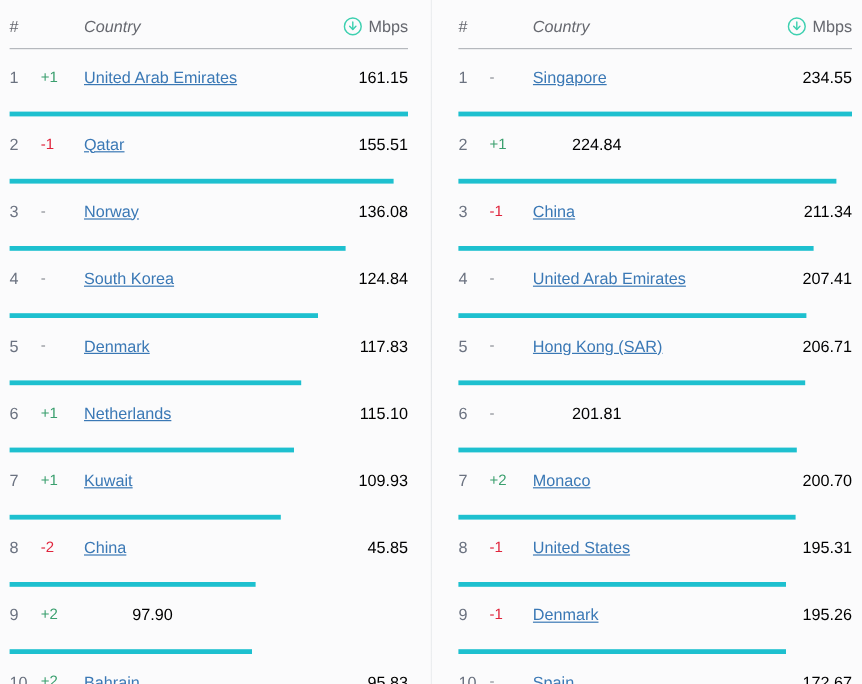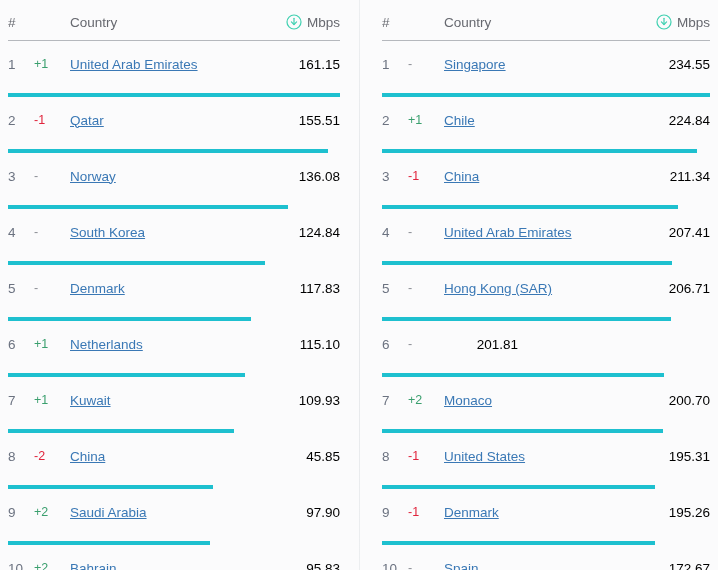--- a/index.html
+++ b/index.html
@@ -65,20 +65,21 @@
     width: 36px;
     flex: none;
     font-size: 12.5px;
     text-align: left;
   }
   .col-country {
     flex: 1 1 auto;
     font-size: 13.5px;
     overflow: hidden;
     white-space: nowrap;
+    font-style: italic;
   }
   .col-value {
     flex: none;
     width: 72px;
     font-size: 13.5px;
     color: #3c3c46;
   }
   .hdr-text {
     color: #66686f;
     font-size: 13.5px;
@@ -252,21 +253,20 @@
           <div class="rank-change chg-down">-2</div>
           <div class="country-name">China</div>
           <div class="row-value">45.85</div>
         </div>
         <div class="bar-track">
           <div class="bar-fill" style="width: 61.7%; background: rgb(30, 192, 207);"></div>
         </div>
         <div class="rank-row">
           <div class="rank-num">9</div>
           <div class="rank-change chg-up">+2</div>
-          <div class="country-name">Saudi Arabia</div>
           <div class="row-value">97.90</div>
         </div>
         <div class="bar-track">
           <div class="bar-fill" style="width: 60.8%; background: rgb(30, 192, 207);"></div>
         </div>
         <div class="rank-row">
           <div class="rank-num">10</div>
           <div class="rank-change chg-up">+2</div>
           <div class="country-name">Bahrain</div>
           <div class="row-value">95.83</div>
@@ -303,21 +303,20 @@
           <div class="rank-change chg-flat">-</div>
           <div class="country-name">Singapore</div>
           <div class="row-value">234.55</div>
         </div>
         <div class="bar-track">
           <div class="bar-fill" style="width: 100%; background: rgb(30, 192, 207);"></div>
         </div>
         <div class="rank-row">
           <div class="rank-num">2</div>
           <div class="rank-change chg-up">+1</div>
-          <div class="country-name">Chile</div>
           <div class="row-value">224.84</div>
         </div>
         <div class="bar-track">
           <div class="bar-fill" style="width: 95.9%; background: rgb(30, 192, 207);"></div>
         </div>
         <div class="rank-row">
           <div class="rank-num">3</div>
           <div class="rank-change chg-down">-1</div>
           <div class="country-name">China</div>
           <div class="row-value">211.34</div>

